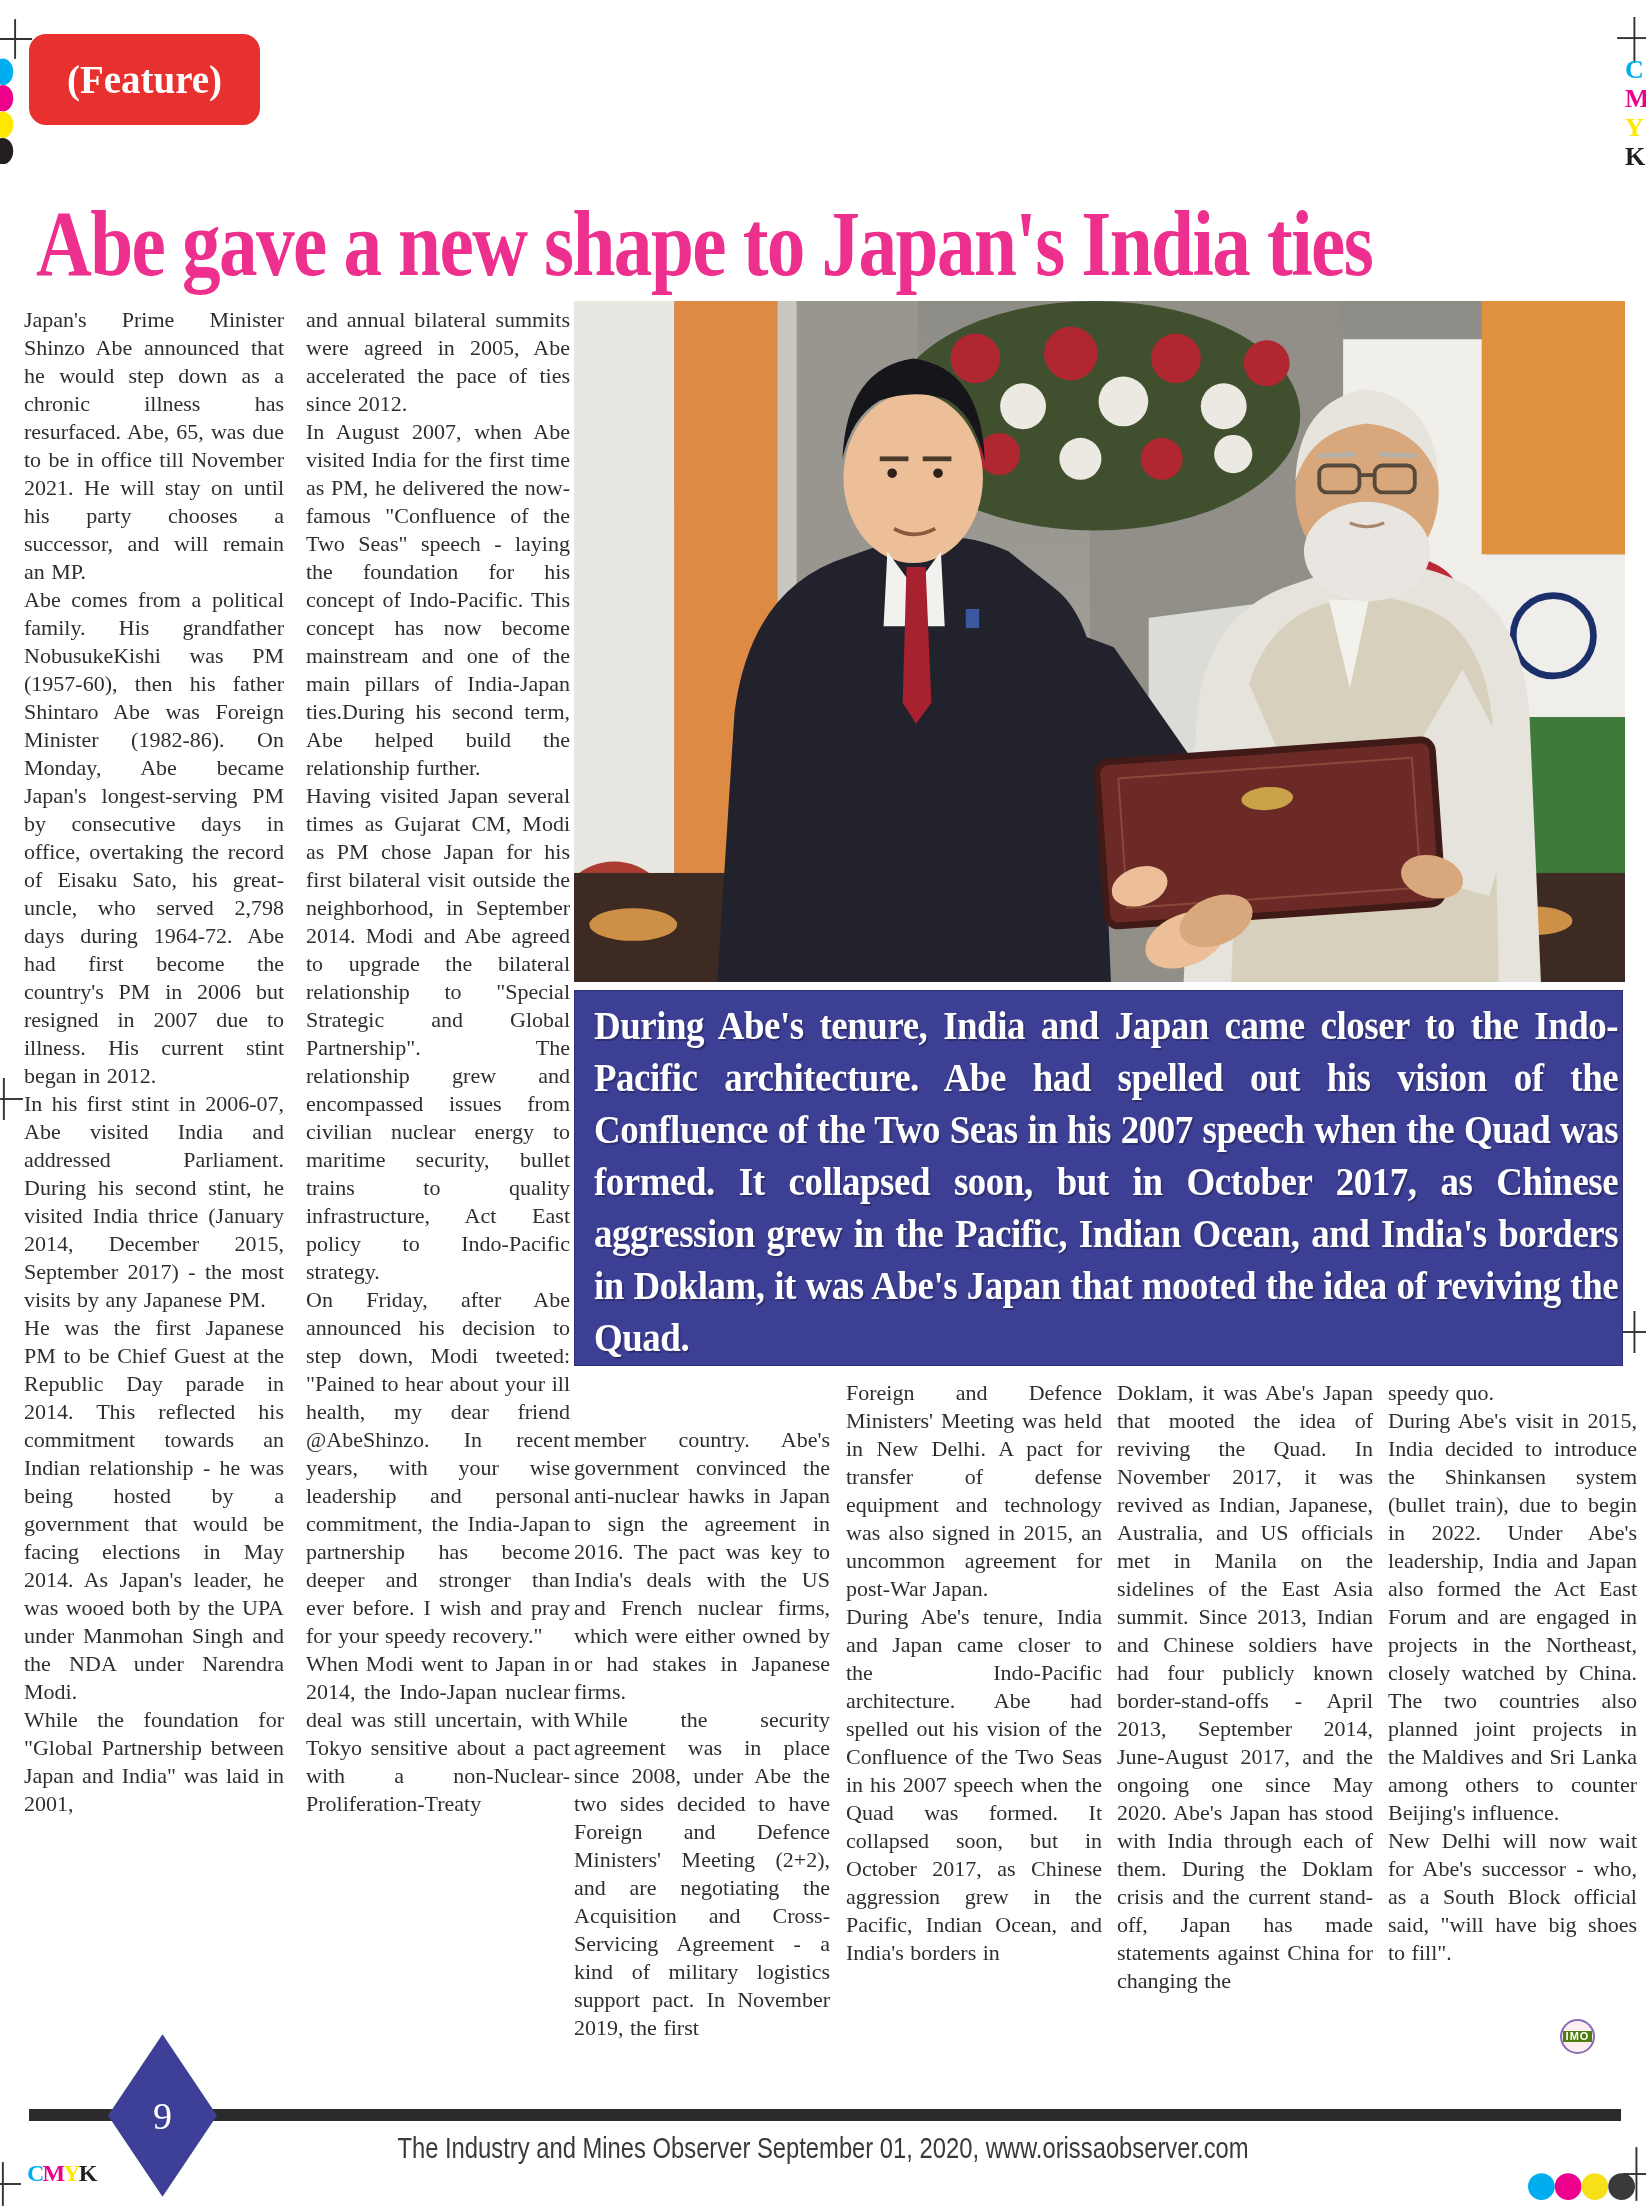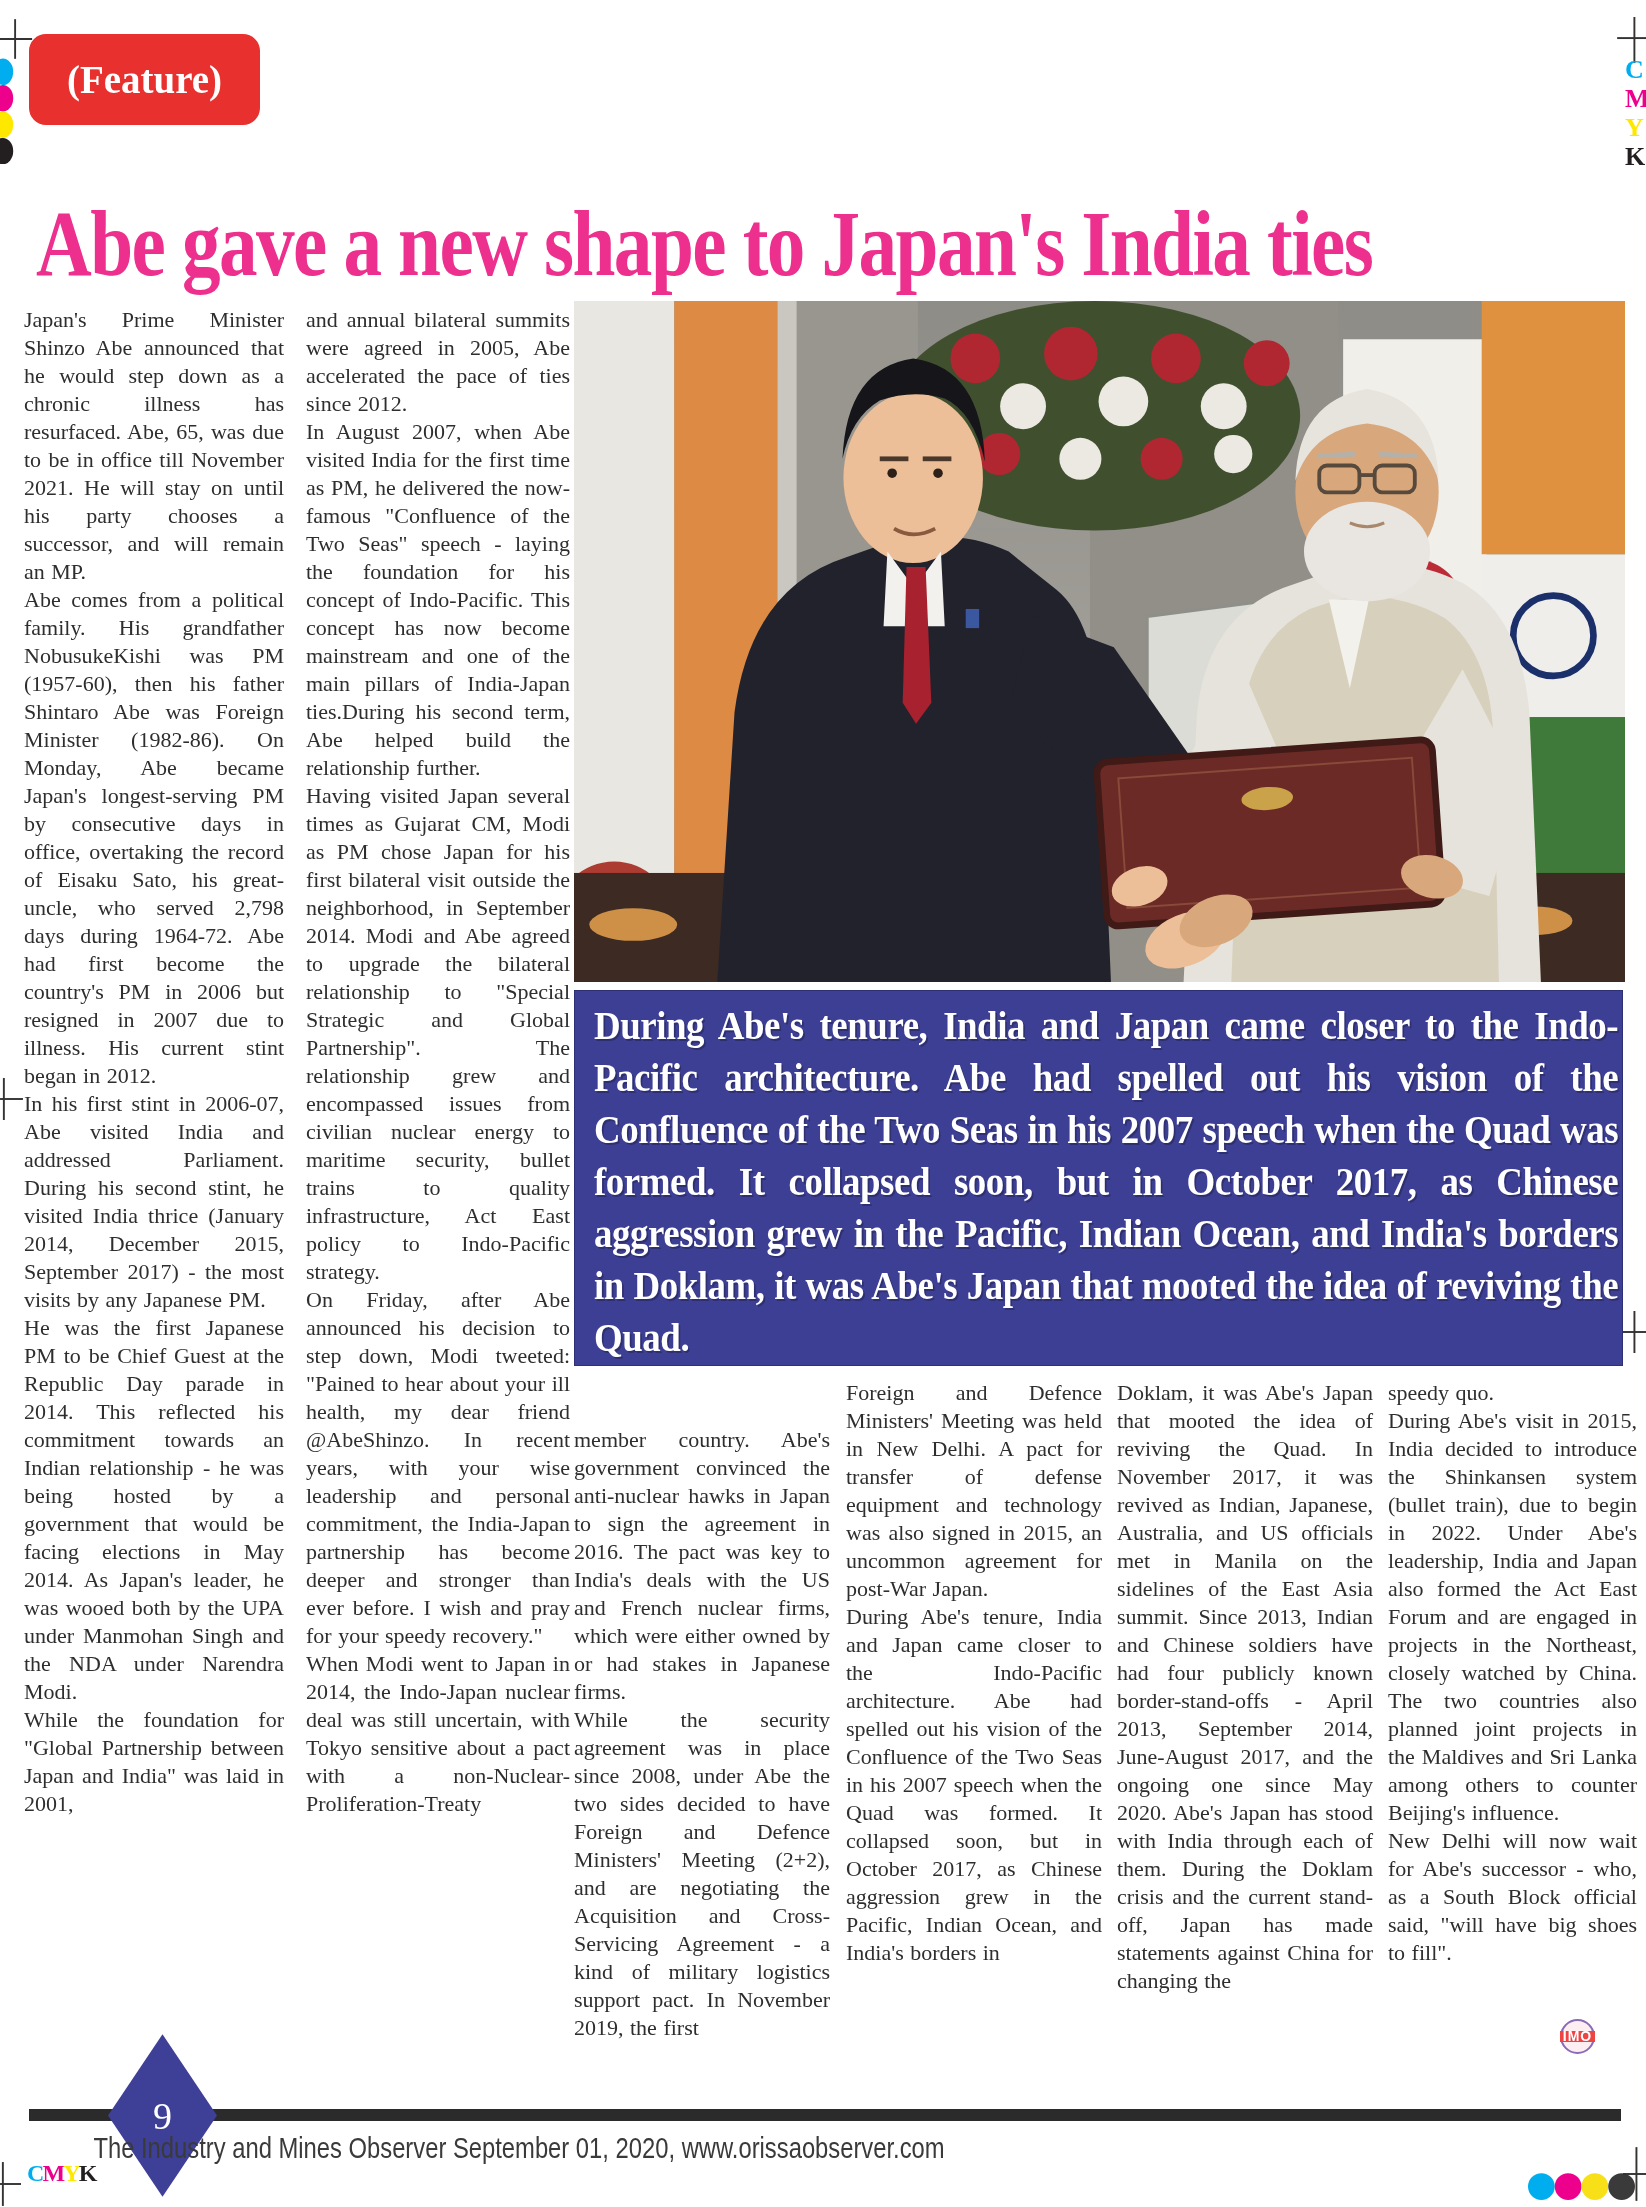--- a/index.html
+++ b/index.html
@@ -43,30 +43,30 @@
   .quote-box{position:absolute;left:574px;top:990px;width:1049px;height:376px;background:#3d3f94;
              border:1.9px solid #2e3075;box-sizing:border-box;overflow:hidden;}
   .quote-inner{margin:7.6px 0 0 19px;width:1138px;transform:scaleX(0.90);transform-origin:left top;
                color:#ffffff;font-family:"Liberation Serif",serif;font-weight:bold;
                font-size:41px;line-height:52px;text-align:justify;letter-spacing:-0.5px;
                text-shadow:1.9px 1.9px 0 rgba(0,0,0,0.25);}
 
   
   .imo-logo{position:absolute;left:1560px;top:2019px;width:31px;height:31px;border-radius:50%;
             border:2.9px solid #8a6bb8;background:#fdeef2;display:flex;align-items:center;justify-content:center;}
-  .imo-inner{background:#ef4444;color:#ffffff;font-family:"Liberation Sans",sans-serif;
-             font-size:14px;font-weight:bold;line-height:11.5px;padding:0 2.9px;letter-spacing:1px;}
+  .imo-inner{background:#4d7c0f;color:#ffffff;font-family:"Liberation Sans",sans-serif;
+             font-size:11px;font-weight:bold;line-height:11.5px;padding:0 2.9px;letter-spacing:1px;}
 
   
   .footer-line{position:absolute;left:29px;top:2109px;width:1592px;height:12.4px;background:#2b2b2b;}
   .page-diamond{position:absolute;left:108px;top:2034px;width:109px;height:163px;}
   .page-number{position:absolute;left:108px;top:2034px;width:109px;height:163px;display:flex;
                align-items:center;justify-content:center;color:#ffffff;
                font-family:"Liberation Serif",serif;font-size:38px;}
-  .footer-text-wrap{position:absolute;left:0;top:2132px;width:1647px;}
+  .footer-text-wrap{position:absolute;left:0;top:2132px;width:1647px;text-align:center;}
   .footer-text{display:inline-block;font-family:"Liberation Sans",sans-serif;font-size:29px;color:#3a3a3a;
                transform:scaleX(0.82);transform-origin:center;}
   .dots-br{position:absolute;left:1528px;top:2172px;}
 </style>
 </head>
 <body>
 
 <div class="page">
 
   <svg class="mark" style="left:0;top:19px" width="34" height="40" viewBox="0 0 36 42">

